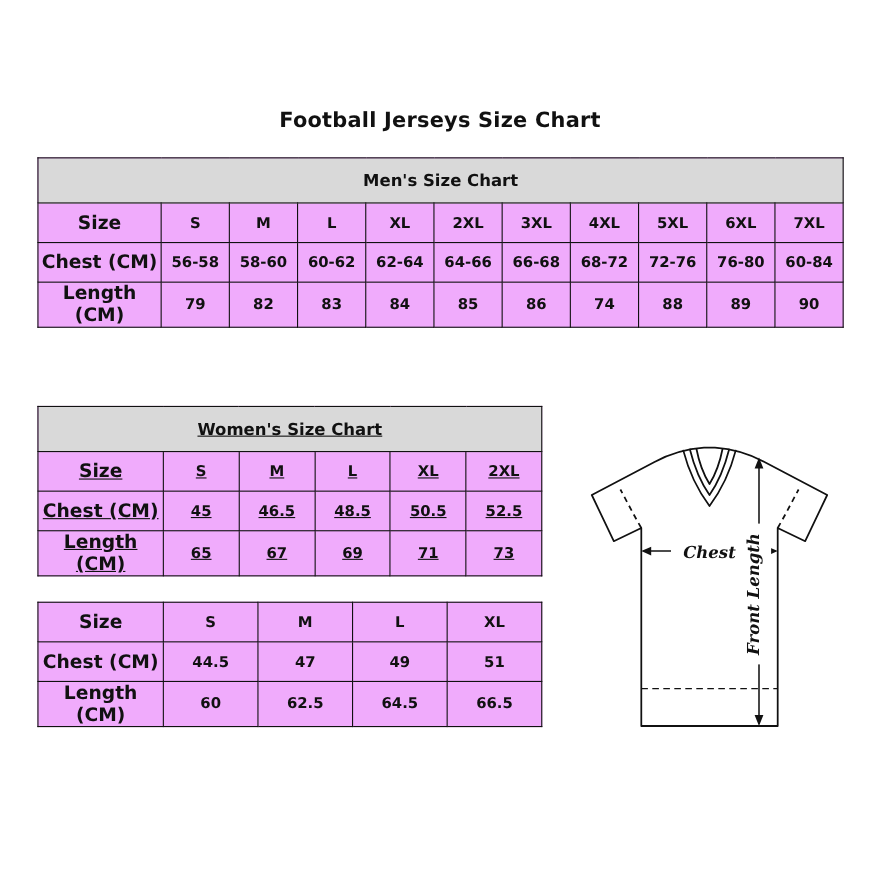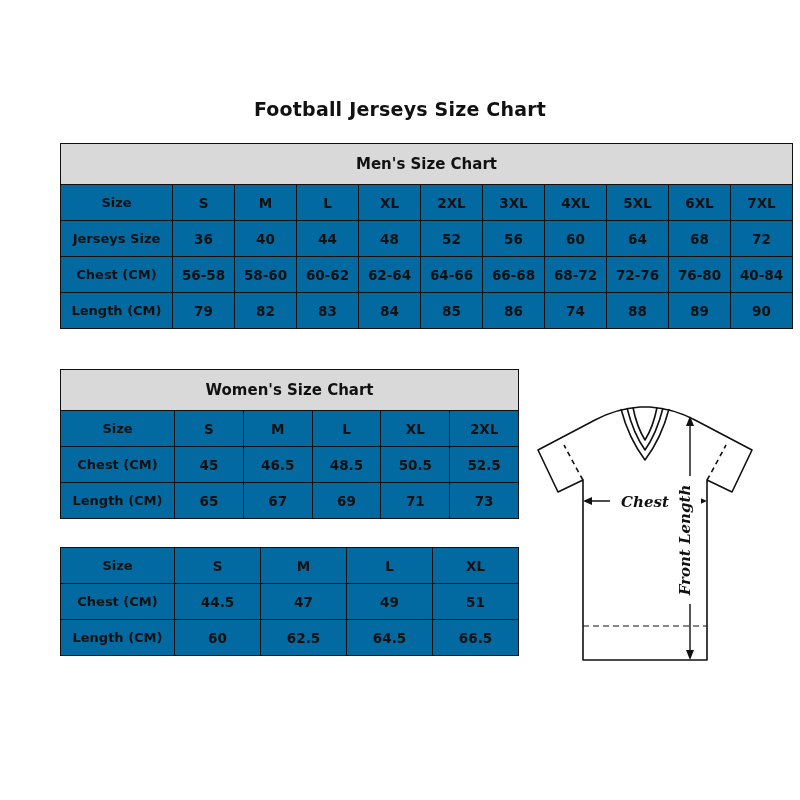--- a/index.html
+++ b/index.html
@@ -24,61 +24,60 @@
     text-align: center;
     font-size: 19px;
     font-weight: bold;
     letter-spacing: 0.2px;
     color: #111111;
   }
 
   table.size-table {
     border-collapse: collapse;
     table-layout: fixed;
-    background: #0369a1;
-    margin-left: 26px;
+    background: #f0abfc;
   }
   table.size-table td,
   table.size-table th {
     border: 1px solid #111111;
     text-align: center;
     vertical-align: middle;
     font-size: 13.5px;
     font-weight: bold;
     color: #111111;
     padding: 0;
     height: 35px;
   }
   table.size-table tr.caption-row td {
     background: #d9d9d9;
     font-size: 15px;
     font-weight: bold;
     height: 40px;
   }
   table.size-table td.rowhead {
-    font-size: 13px;
+    font-size: 17px;
   }
 
   
   #mens-table-wrap {
     position: absolute;
     left: 34px;
     top: 143px;
   }
   #mens-table { width: 732px; }
   #mens-table col.lbl { width: 112px; }
   #mens-table col.val { width: 62px; }
 
   
   #womens-table-wrap {
     position: absolute;
     left: 34px;
     top: 369px;
   }
-  #womens-table { width: 458px; }
+  #womens-table { width: 458px; text-decoration: underline; }
   #womens-table col.lbl { width: 114px; }
   #womens-table col.val { width: 68.8px; }
 
   
   #youth-table-wrap {
     position: absolute;
     left: 34px;
     top: 547px;
   }
   #youth-table { width: 458px; }
@@ -136,44 +135,31 @@
         <td>L</td>
         <td>XL</td>
         <td>2XL</td>
         <td>3XL</td>
         <td>4XL</td>
         <td>5XL</td>
         <td>6XL</td>
         <td>7XL</td>
       </tr>
       <tr>
-        <td class="rowhead">Jerseys Size</td>
-        <td>36</td>
-        <td>40</td>
-        <td>44</td>
-        <td>48</td>
-        <td>52</td>
-        <td>56</td>
-        <td>60</td>
-        <td>64</td>
-        <td>68</td>
-        <td>72</td>
-      </tr>
-      <tr>
         <td class="rowhead">Chest (CM)</td>
         <td>56-58</td>
         <td>58-60</td>
         <td>60-62</td>
         <td>62-64</td>
         <td>64-66</td>
         <td>66-68</td>
         <td>68-72</td>
         <td>72-76</td>
         <td>76-80</td>
-        <td>40-84</td>
+        <td>60-84</td>
       </tr>
       <tr>
         <td class="rowhead">Length (CM)</td>
         <td>79</td>
         <td>82</td>
         <td>83</td>
         <td>84</td>
         <td>85</td>
         <td>86</td>
         <td>74</td>

